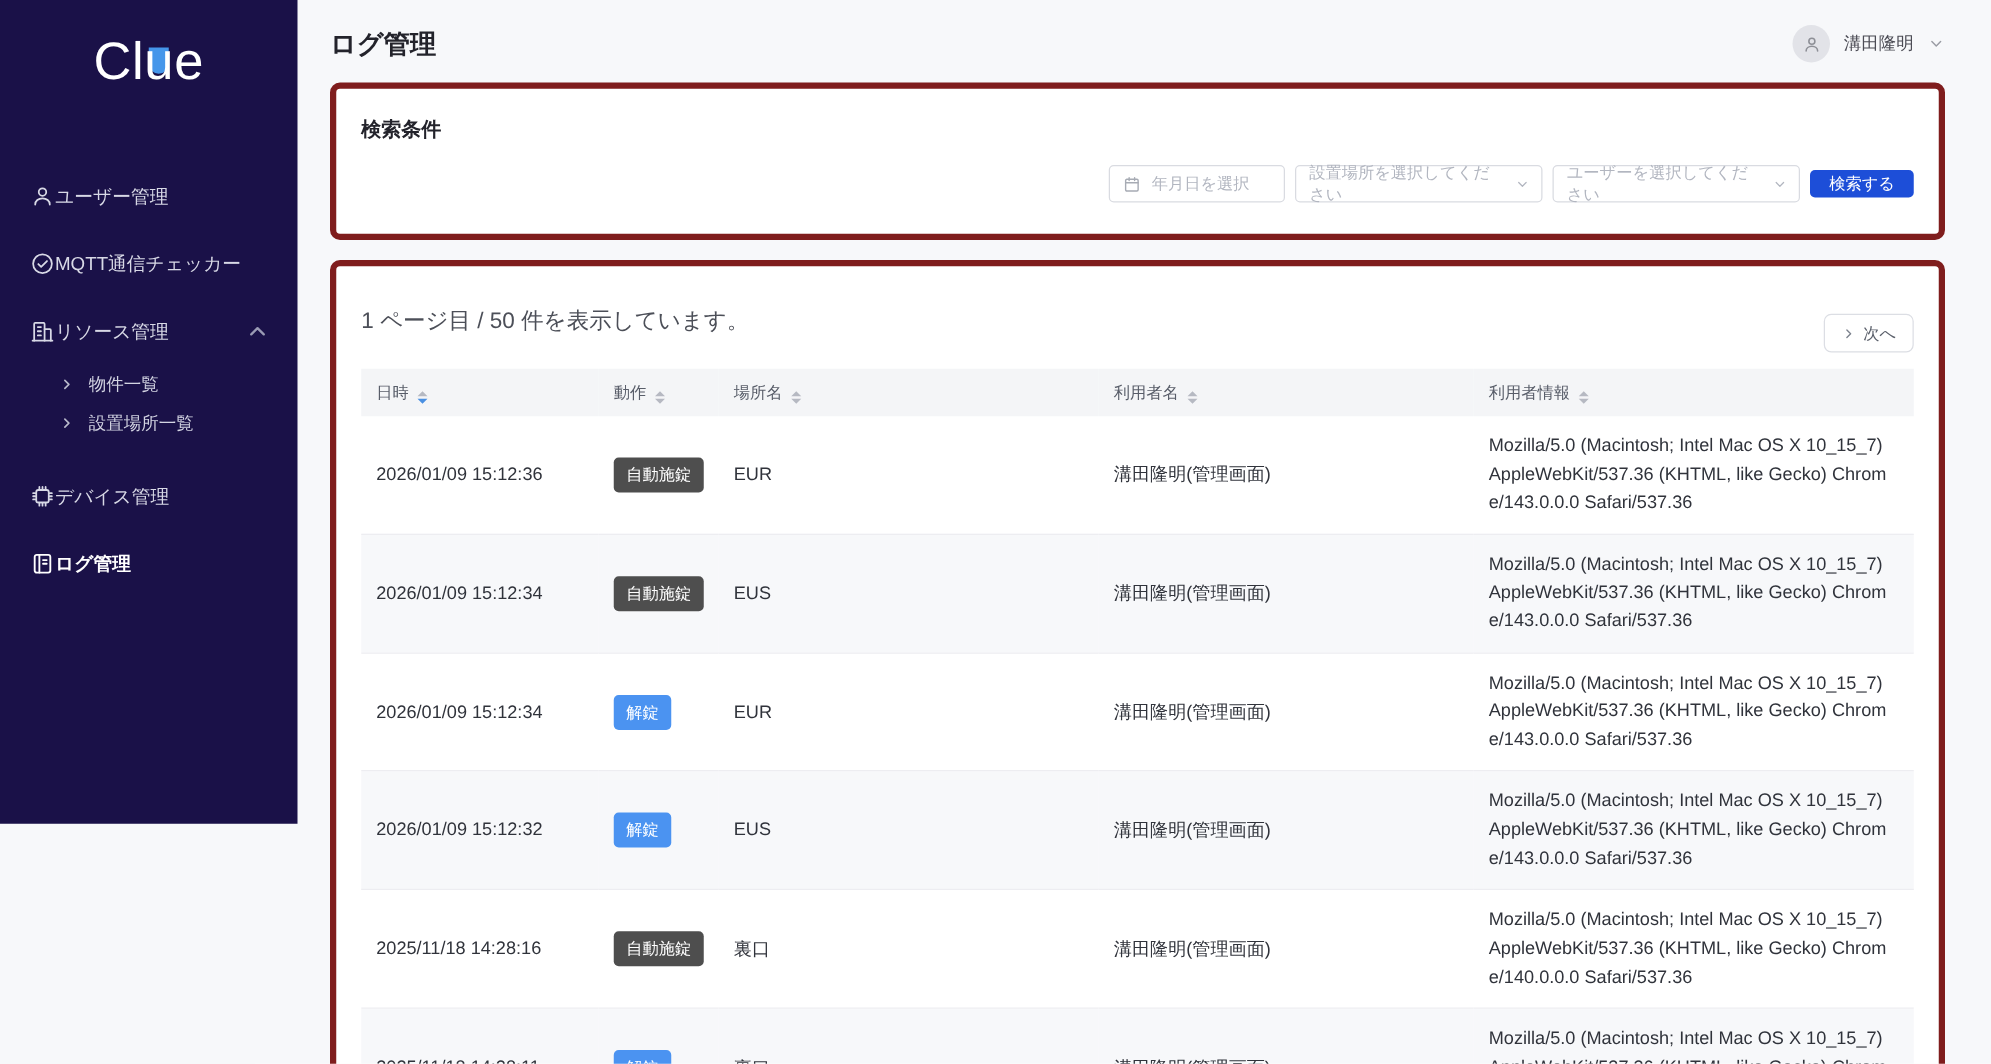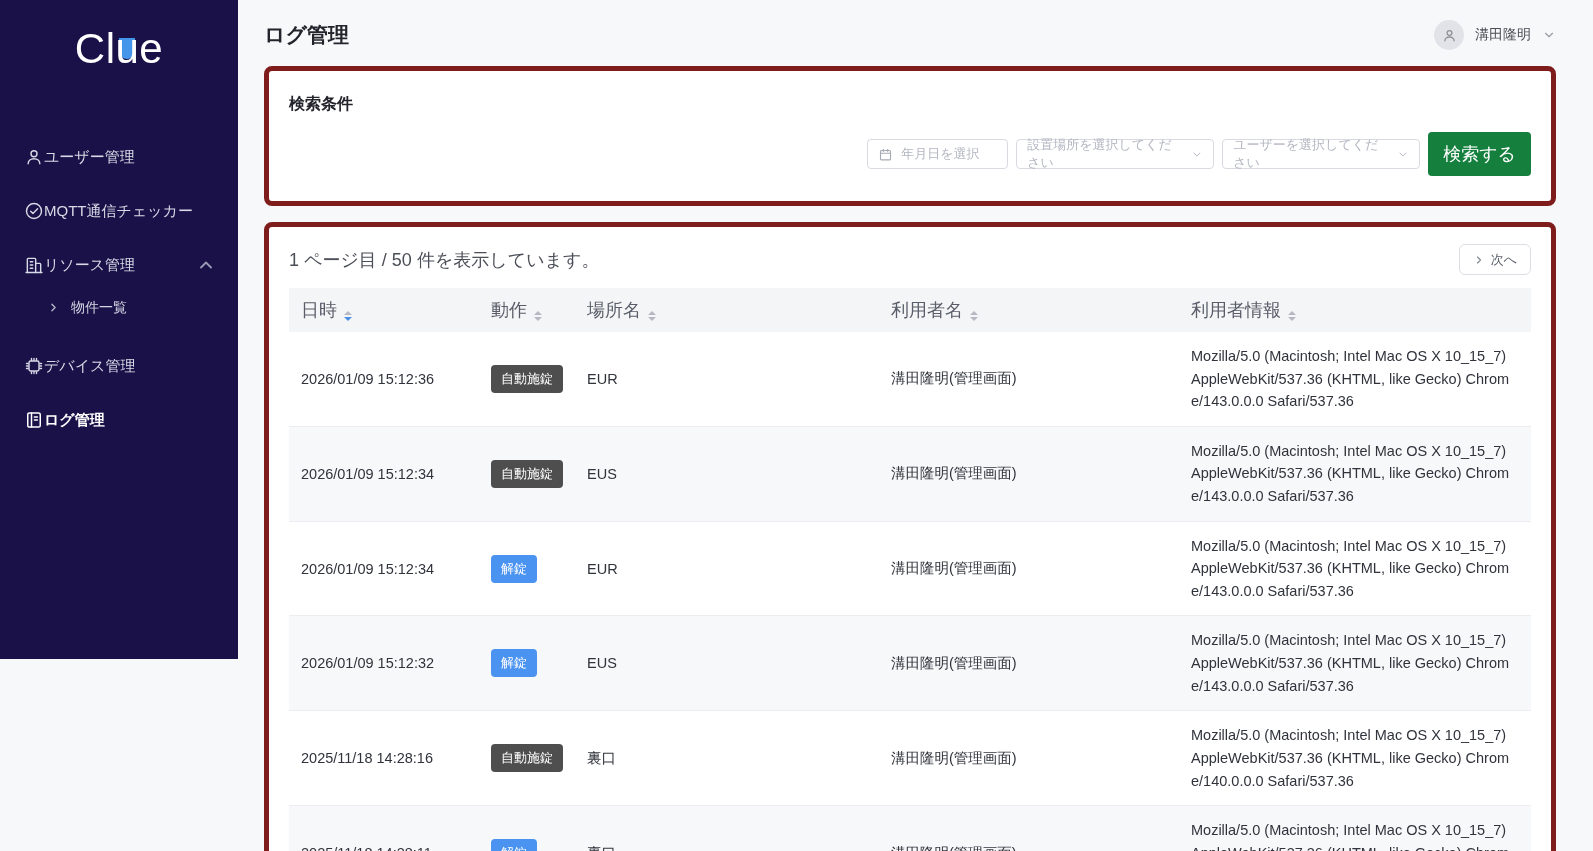--- a/index.html
+++ b/index.html
@@ -69,41 +69,41 @@
   .search-row { display: flex; gap: 8px; align-items: center; justify-content: flex-end; }
   .input-like {
     display: flex; align-items: center; gap: 8px;
     height: 30px; padding: 0 10px;
     border: 1px solid #d9dbe1; border-radius: 4px; background: #fff;
     font-size: 13px; color: #b2b6c0; cursor: pointer;
   }
   .date-input { width: 141px; }
   .select-input { width: 198px; justify-content: space-between; }
   .search-button {
-    height: 44px; padding: 0 15px;
-    background: #15803d; color: #ffffff;
+    height: 22px; padding: 0 15px;
+    background: #1d4ed8; color: #ffffff;
     border: none; border-radius: 4px;
-    font-size: 18px; font-family: inherit; cursor: pointer;
+    font-size: 13px; font-family: inherit; cursor: pointer;
   }
 
   
   .table-card { margin-top: 16px; padding: 17px 20px 0; height: 800px; overflow: hidden; }
   .list-toolbar { display: flex; justify-content: space-between; align-items: center; margin-bottom: 13px; }
   .page-info { font-size: 18px; color: #4c4f58; }
   .next-button {
     display: flex; align-items: center; gap: 6px;
     height: 31px; padding: 0 13px;
     border: 1px solid #dcdee4; border-radius: 6px; background: #fff;
-    font-size: 13px; color: #5a5f6a; font-family: inherit; cursor: pointer;
+    font-size: 13px; color: #5a5f6a; font-family: inherit; cursor: pointer; margin-top: 21px;
   }
 
   table.log-table { width: 100%; border-collapse: collapse; table-layout: fixed; }
   .log-table thead th {
     background: #f4f5f7; text-align: left;
-    font-size: 18px; font-weight: 500; color: #585d69;
+    font-size: 13px; font-weight: 500; color: #585d69;
     padding: 10px 12px; cursor: pointer;
   }
   .sort-icon { display: inline-flex; flex-direction: column; gap: 2px; margin-left: 7px; vertical-align: 1px; }
   .caret-up { width: 0; height: 0; border-left: 4px solid transparent; border-right: 4px solid transparent; border-bottom: 4px solid #b6b9c2; }
   .caret-down { width: 0; height: 0; border-left: 4px solid transparent; border-right: 4px solid transparent; border-top: 4px solid #b6b9c2; }
   th.sorted-desc .caret-down { border-top-color: #4a90e2; }
 
   .log-table tbody tr { border-top: 1px solid #ededf1; }
   .log-table tbody tr:first-child { border-top: none; }
   .log-table tbody tr:nth-child(even) { background: #f7f8fa; }
@@ -155,20 +155,26 @@
       </svg>
     </div>
 
     <div class="nav-sub">
       <svg viewBox="0 0 24 24" fill="none" stroke="#b9bacb" stroke-width="2.4" stroke-linecap="round" stroke-linejoin="round">
         <path d="M9 6l6 6-6 6"></path>
       </svg>
       <span>物件一覧</span>
     </div>
 
+    <div class="nav-sub">
+      <svg viewBox="0 0 24 24" fill="none" stroke="#b9bacb" stroke-width="2.4" stroke-linecap="round" stroke-linejoin="round">
+        <path d="M9 6l6 6-6 6"></path>
+      </svg>
+      <span>設置場所一覧</span>
+    </div>
 
 
     <div class="nav-gap"></div>
 
     <div class="nav-item">
       <svg viewBox="0 0 24 24" fill="none" stroke="#d8d9e6" stroke-width="1.7" stroke-linecap="round" stroke-linejoin="round">
         <rect x="6" y="6" width="12" height="12" rx="2"></rect>
         <path d="M9 3v2M12 3v2M15 3v2M9 19v2M12 19v2M15 19v2M3 9h2M3 12h2M3 15h2M19 9h2M19 12h2M19 15h2"></path>
       </svg>
       <span>デバイス管理</span>

